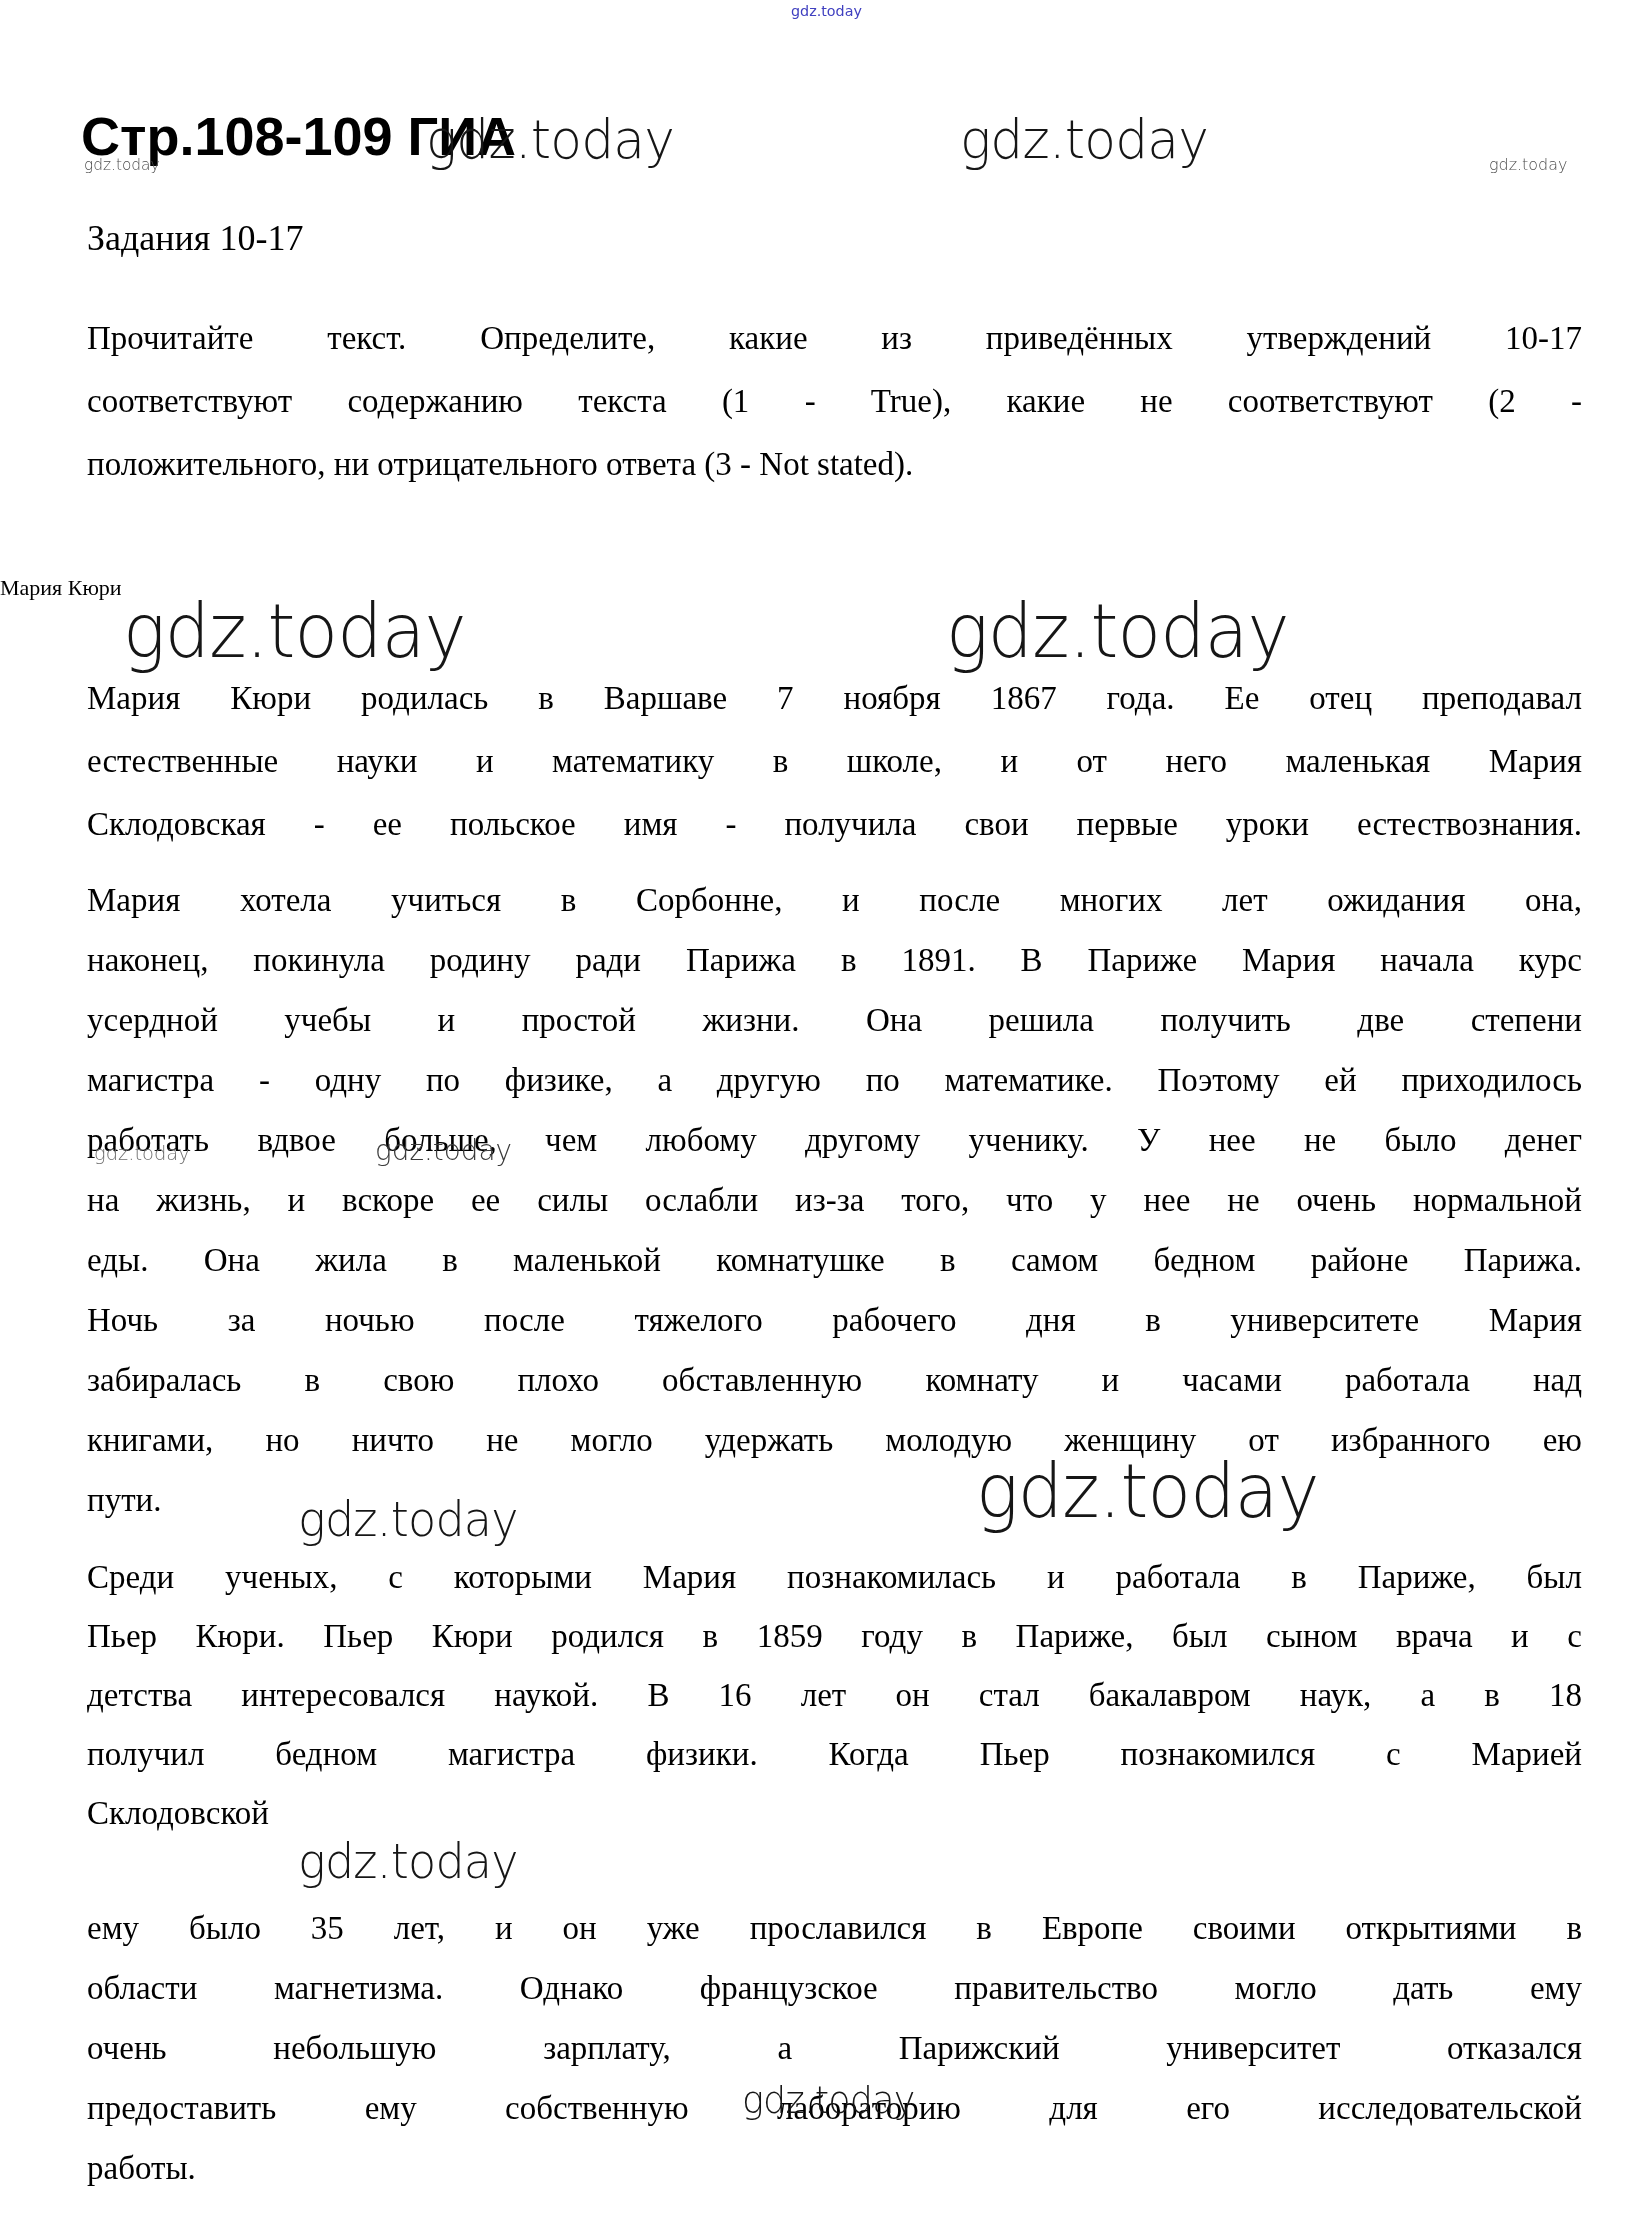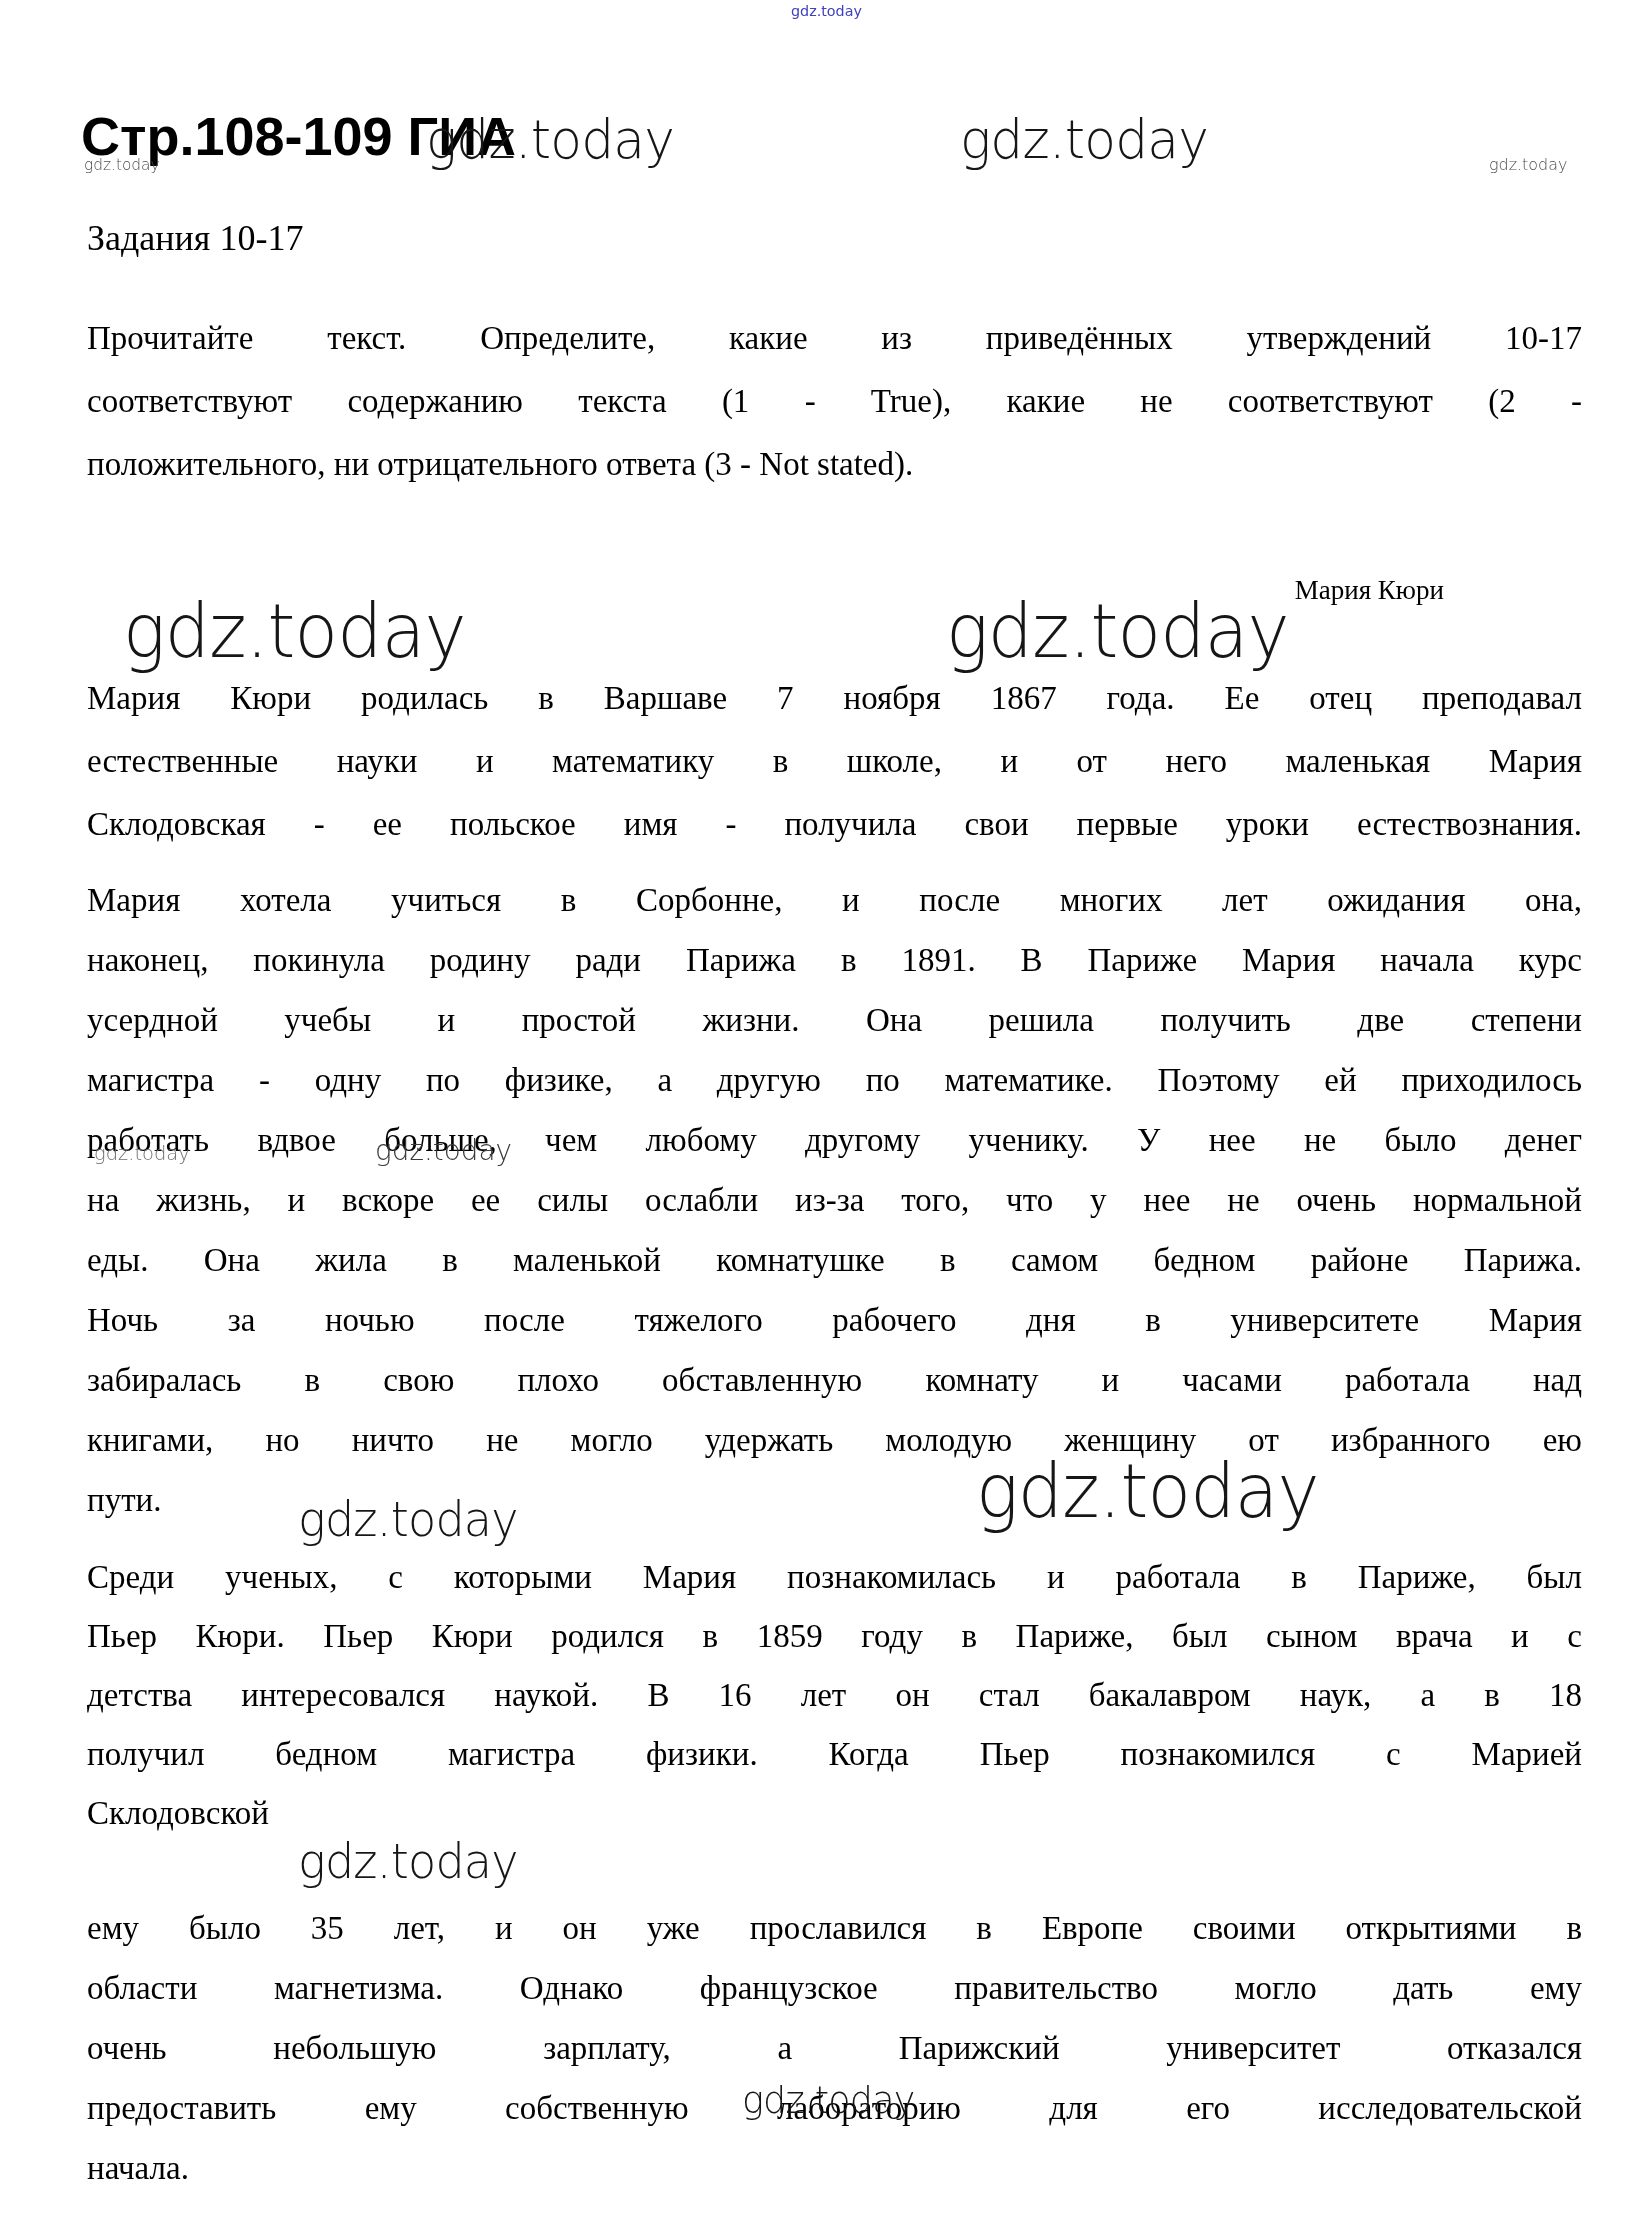--- a/index.html
+++ b/index.html
@@ -59,22 +59,22 @@
   #subheading {
     position: absolute;
     left: 87px; top: 217px;
     font-size: 36px;
     white-space: nowrap;
   }
   #article-title {
     position: absolute;
     left: 0; top: 575px;
     width: 1444px;
-    text-align: right;
-    font-size: 27px;
+    text-align: left;
+    font-size: 22px;
     white-space: nowrap;
   }
 
   
   .wm {
     position: absolute;
     font-family: "DejaVu Sans", "Liberation Sans", sans-serif;
     font-weight: 200;
     line-height: 1;
     color: #161616;
@@ -161,17 +161,17 @@
     <div class="line">Склодовской</div>
   </div>
 
 <span id="wm-med-2" class="wm">gdz.today</span>
 
 <div id="para4" class="para">
     <div class="line">ему было 35 лет, и он уже прославился в Европе своими открытиями в</div>
     <div class="line">области магнетизма. Однако французское правительство могло дать ему</div>
     <div class="line">очень небольшую зарплату, а Парижский университет отказался</div>
     <div class="line">предоставить ему собственную лабораторию для его исследовательской</div>
-    <div class="line">начала.</div>
+    <div class="line">работы.</div>
   </div>
 
 <span id="wm-bottom" class="wm">gdz.today</span>
 
 
 </body></html>

